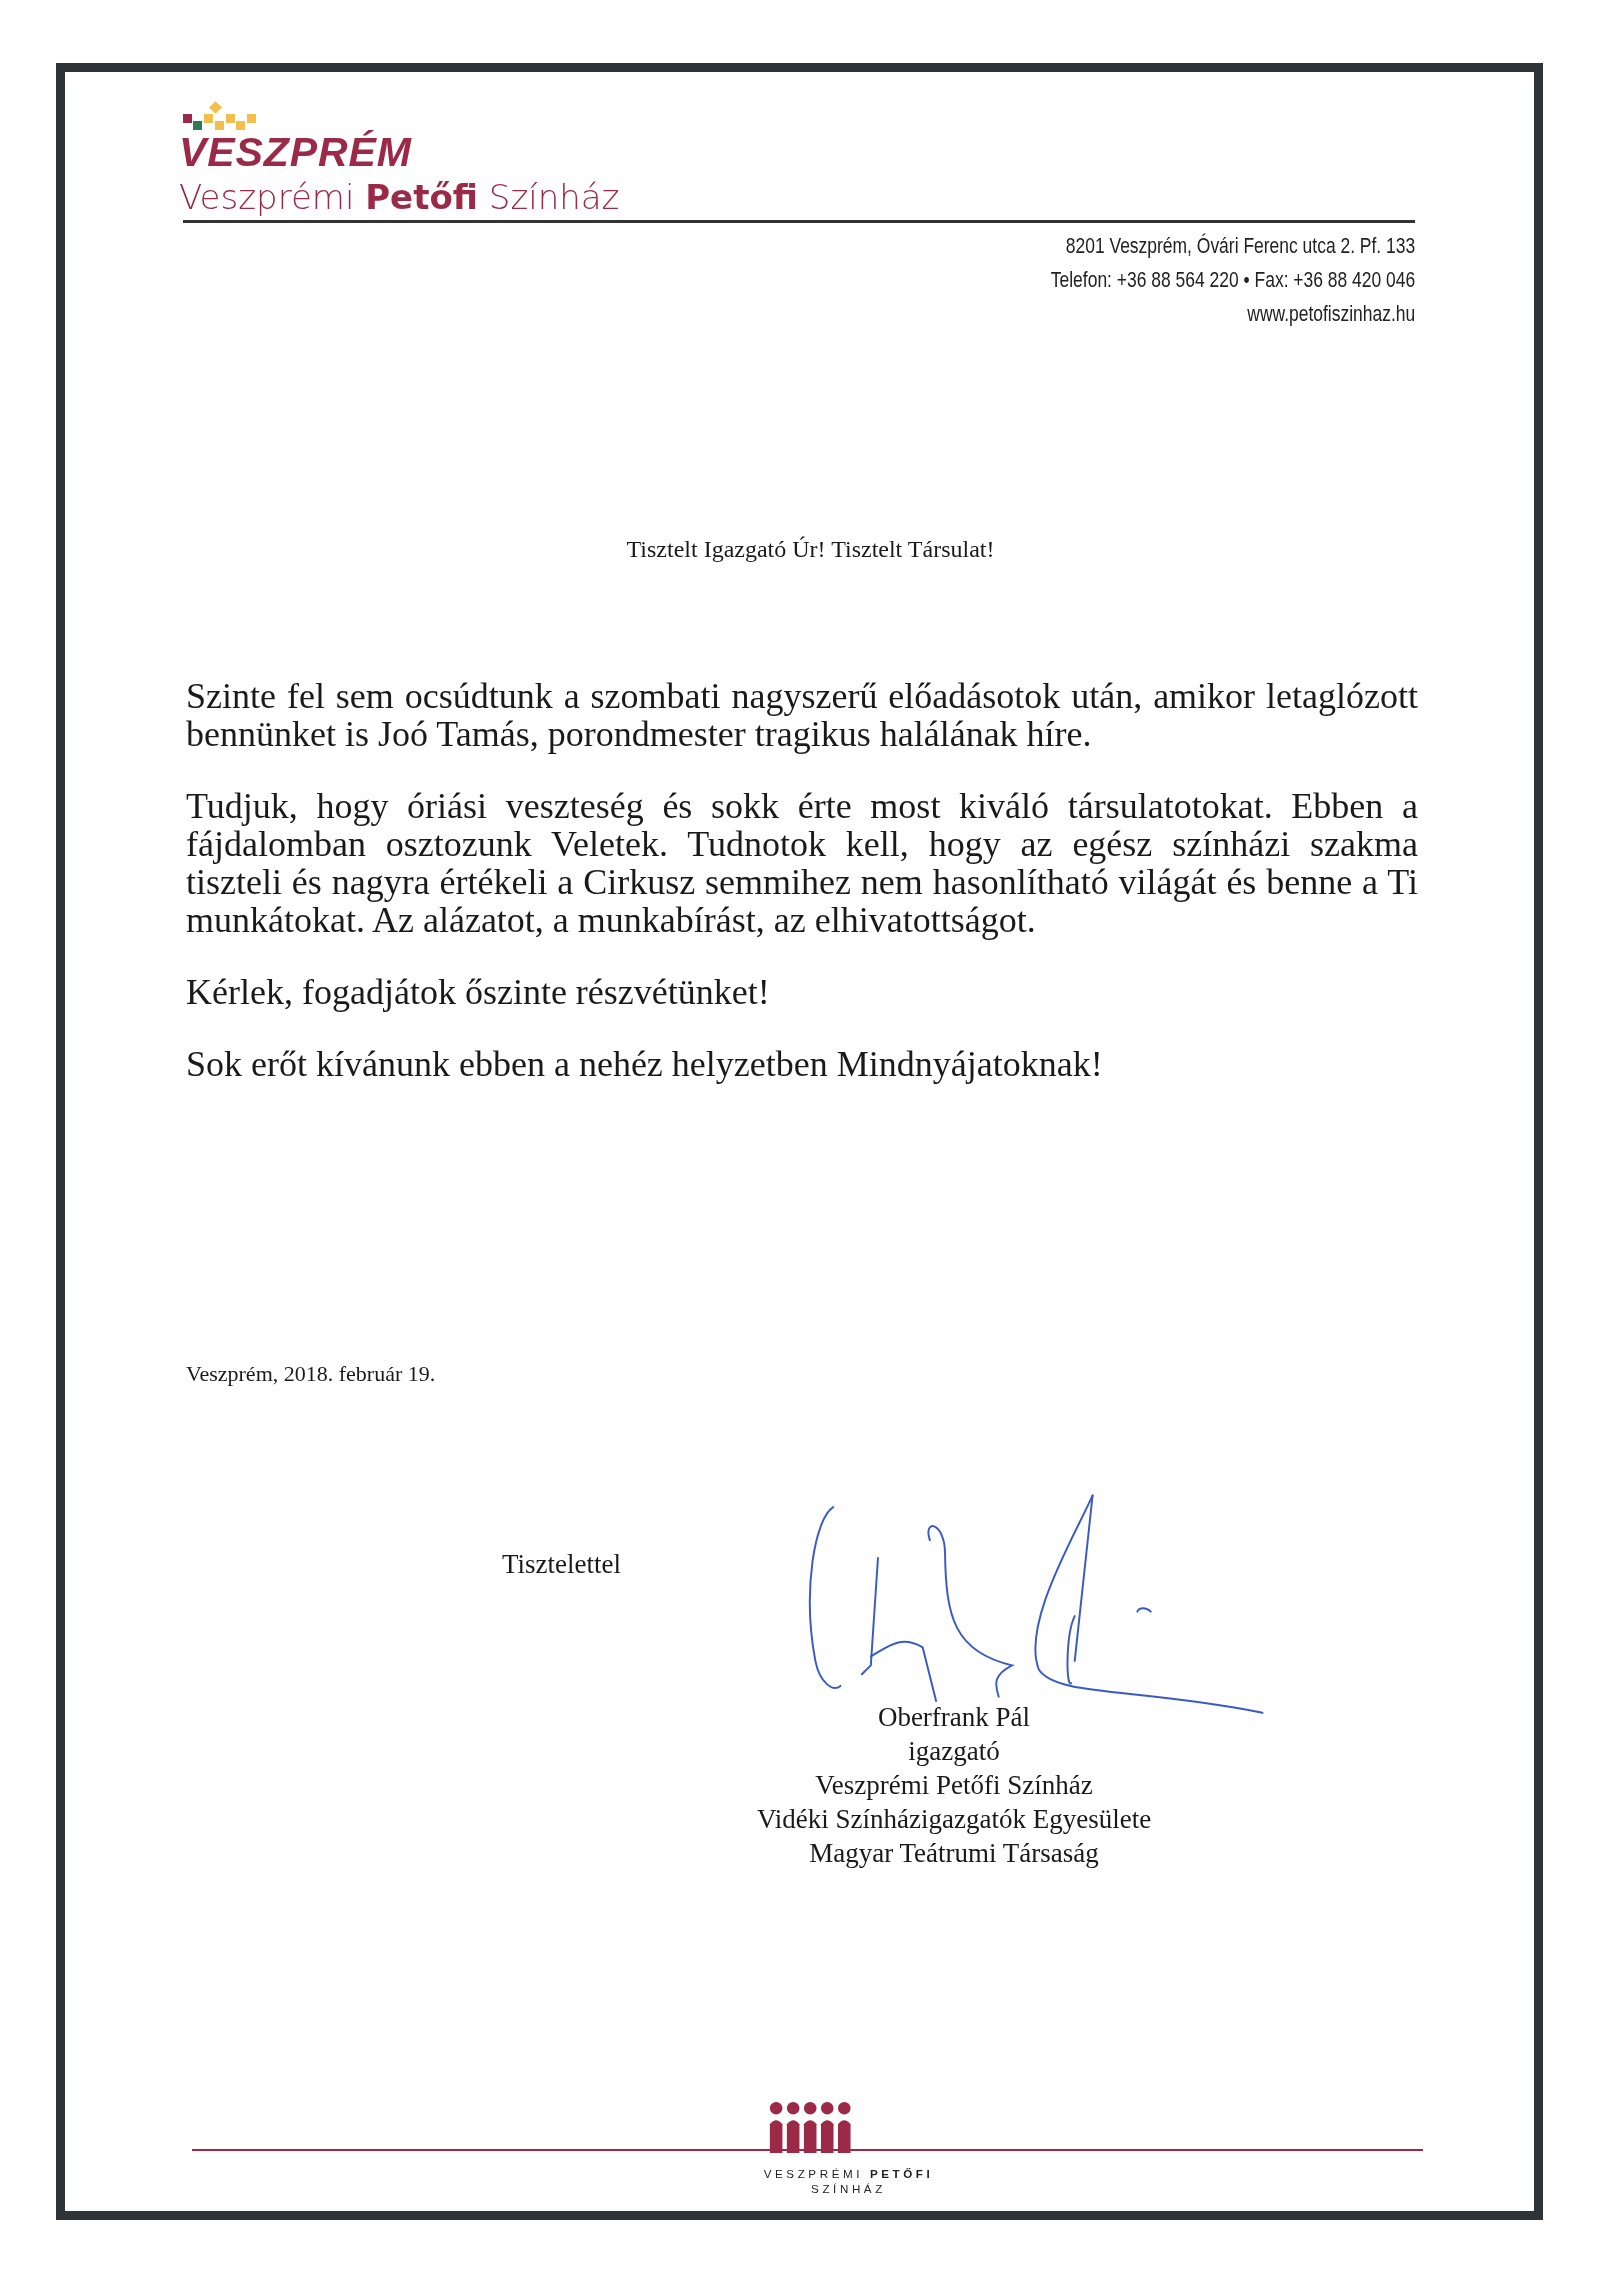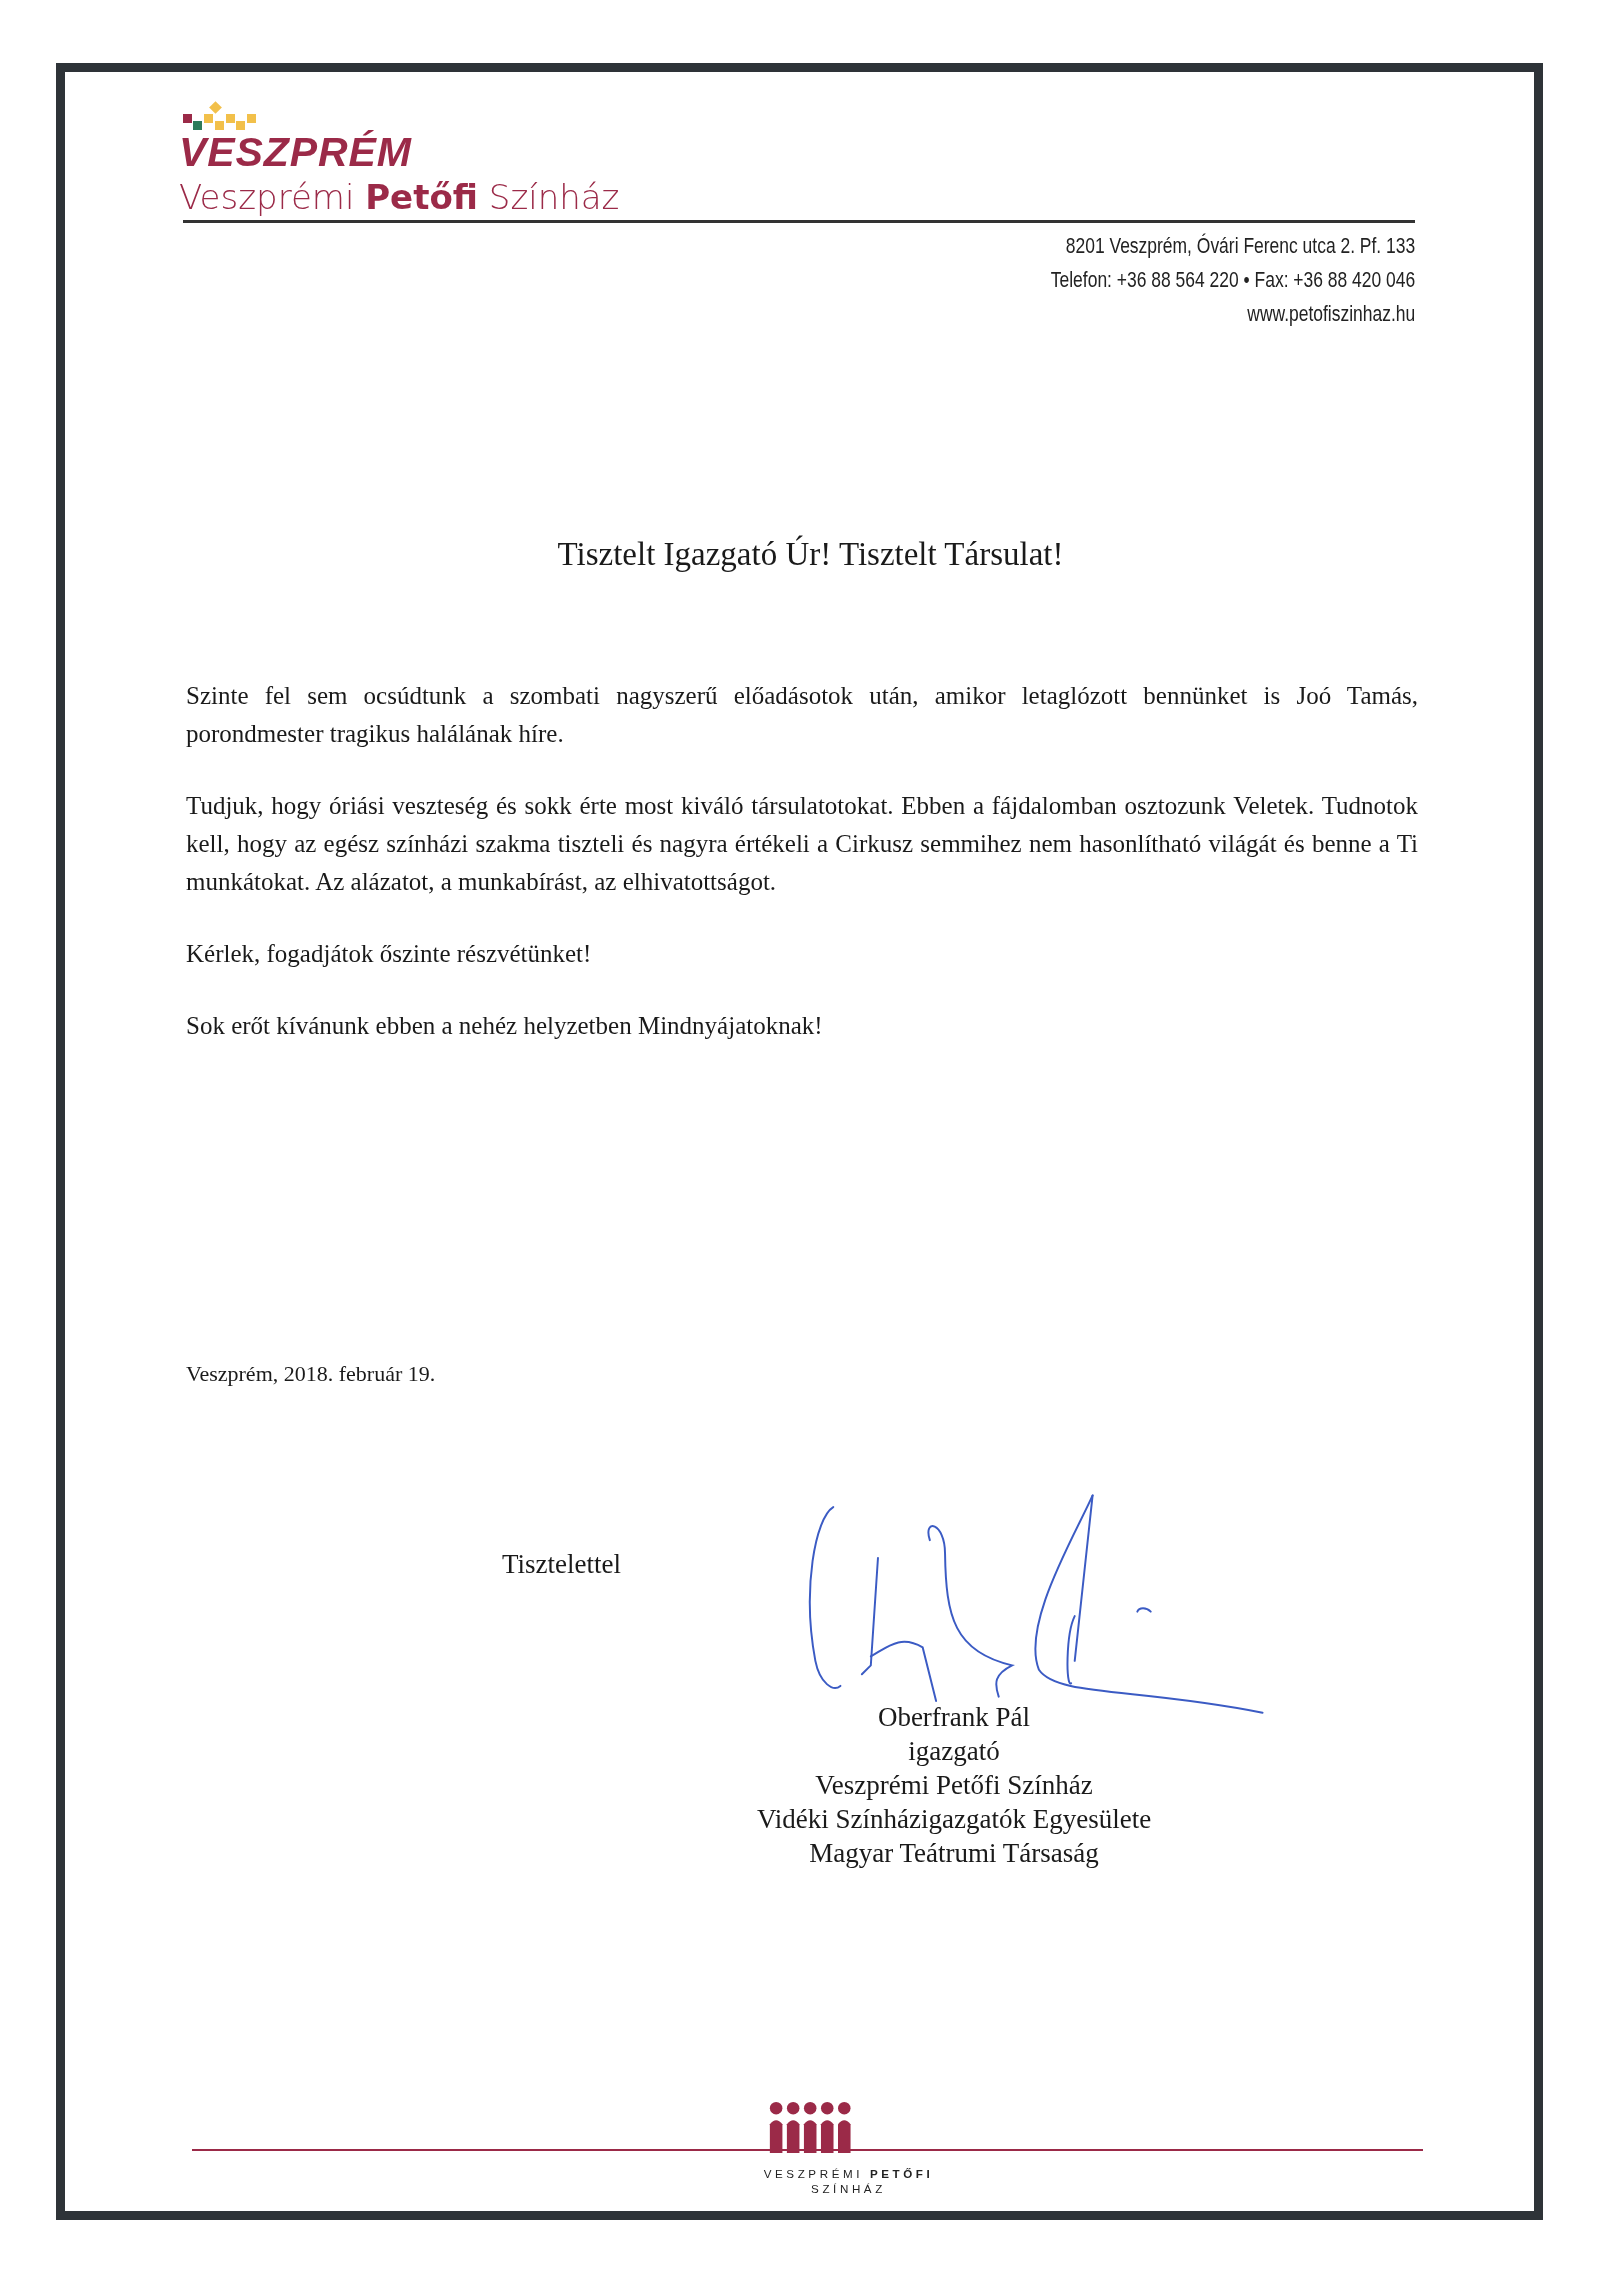--- a/index.html
+++ b/index.html
@@ -7,22 +7,22 @@
   .frame { position:absolute; left:56px; top:63px; width:1487px; height:2157px; border:9px solid #2e3338; box-sizing:border-box; }
   .logo { position:absolute; left:179px; top:107px; }
   .logo-mark { position:absolute; left:0; top:0; width:107px; height:36px; }
   .sq { position:absolute; width:9px; height:9px; }
   .logo-title { position:absolute; left:0; top:21.5px; font-family:"Liberation Sans", sans-serif; font-weight:bold; font-size:41px; color:#9b2a48; letter-spacing:0.9px; white-space:nowrap;font-style:italic; }
   .logo-sub { position:absolute; left:0; top:70px; font-family:"DejaVu Sans", sans-serif; font-size:34px; color:#9b2a48; white-space:nowrap; font-weight:300; }
   .logo-sub b { font-weight:bold; }
   .rule-top { position:absolute; left:183px; top:220px; width:1232px; height:2.7px; background:#333; }
   .contact { position:absolute; right:206px; top:229px; text-align:right; font-family:"Liberation Sans", sans-serif; font-size:22.4px; line-height:34px; color:#222; transform:scaleX(0.78); transform-origin:right top; }
   .contact div { white-space:nowrap; }
-  .greeting { position:absolute; left:0; width:1621px; top:536px; text-align:center; font-size:33px; }
-  .body-text { position:absolute; left:186px; width:1232px; top:677px; font-size:25px; line-height:38px; text-align:justify; }
+  .greeting { position:absolute; left:0; width:1621px; top:536px; text-align:center; font-size:24px; }
+  .body-text { position:absolute; left:186px; width:1232px; top:677px; font-size:36px; line-height:38px; text-align:justify; }
   .body-text p { margin:0 0 34px 0; }
   .date { position:absolute; left:186px; top:1361px; font-size:22px; }
   .closing { position:absolute; left:494px; top:1549px; font-size:27px;margin-left:8px; }
   .signature { position:absolute; left:779px; top:1482px; width:502px; height:237px; }
   .signer { position:absolute; left:0; width:1908px; top:1700px; text-align:center; font-size:27px; line-height:34px; }
   .footer-logo { position:absolute; left:767px; top:2101px; width:90px; height:52px; }
   .rule-bottom { position:absolute; left:192px; top:2149px; width:1231px; height:1.8px; background:#9b2a48; }
   .footer-text { position:absolute; left:0; width:1621px; top:2166px; text-align:center; font-family:"Liberation Sans", sans-serif; font-size:11.6px; letter-spacing:3.6px; line-height:15px; color:#222;padding-left:38px; }
   .footer-text b { font-weight:bold; }
 </style>

